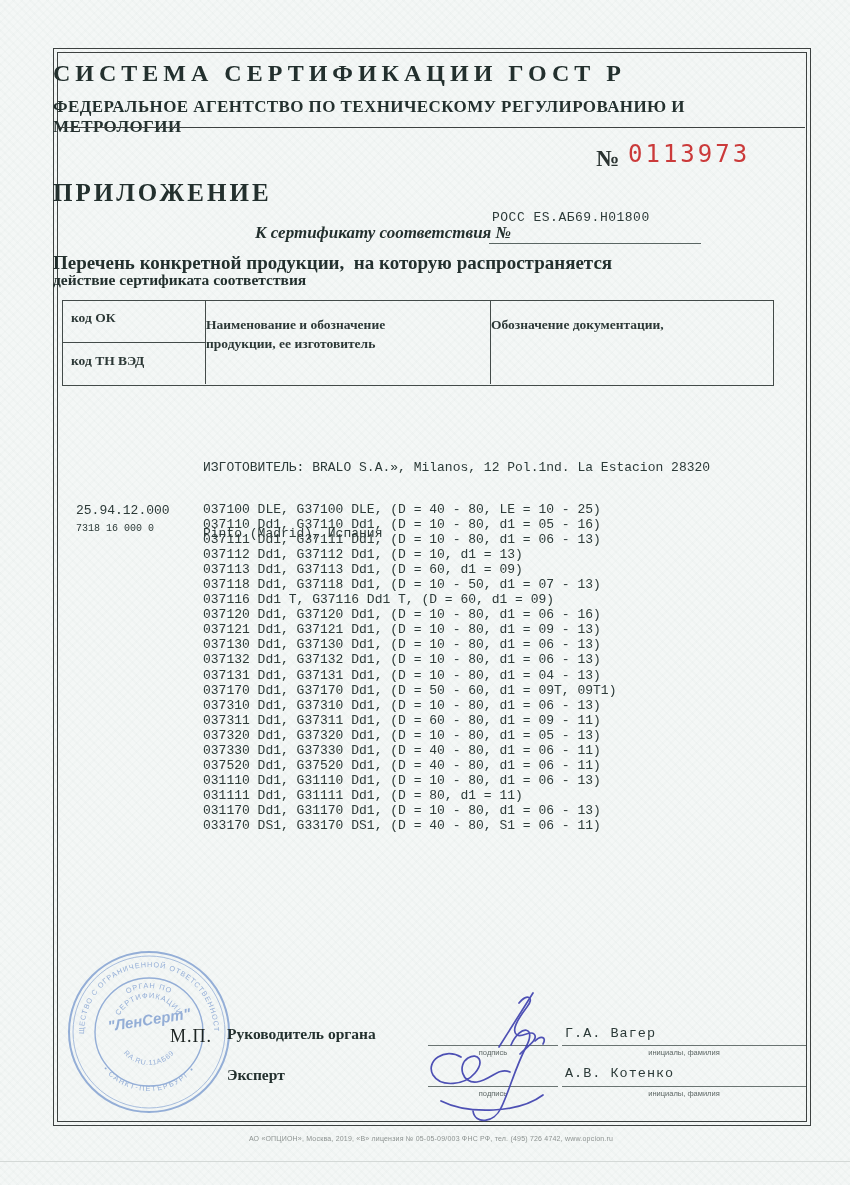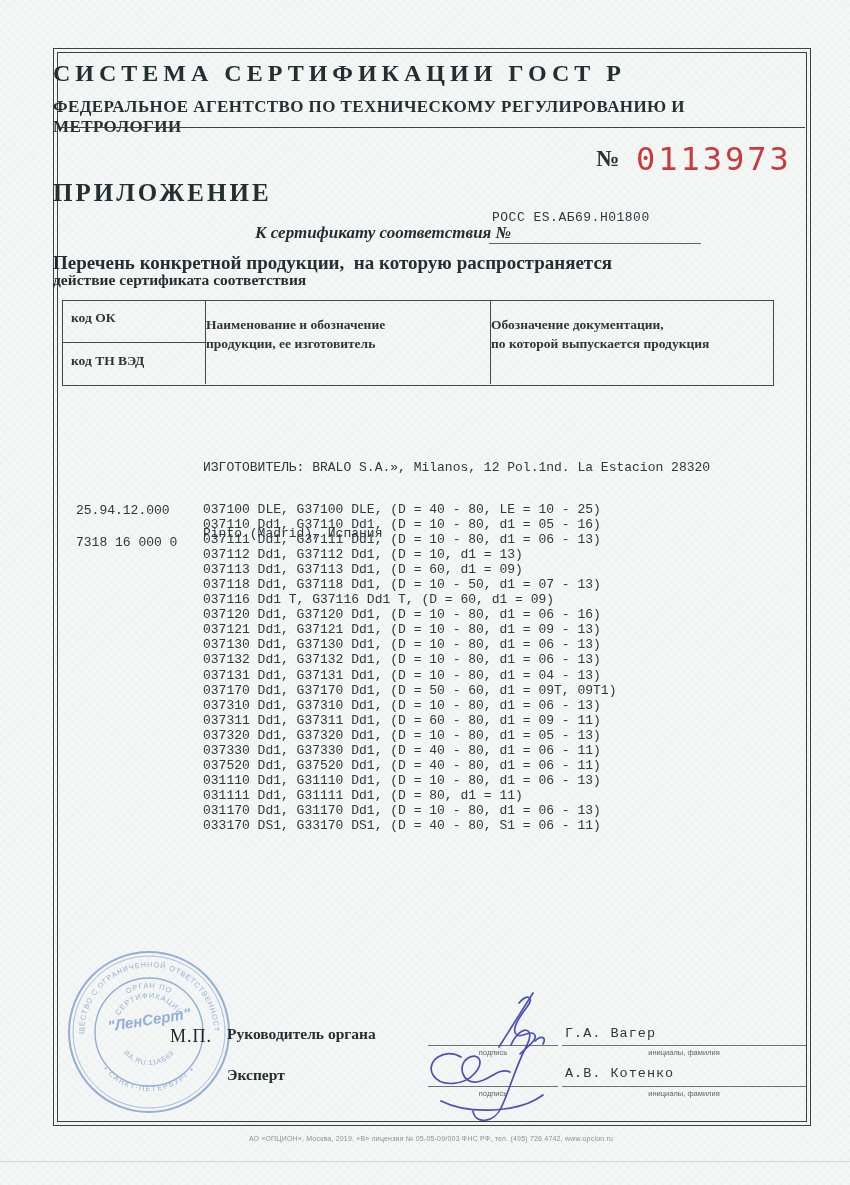--- a/index.html
+++ b/index.html
@@ -16,39 +16,39 @@
   .frame{position:absolute;left:53px;top:48px;width:756px;height:1076px;border:1.6px solid #3d4241;}
   .frame-inner{position:absolute;inset:3px;border:1px solid #3d4241;}
   .abs{position:absolute;}
   .center{}
   .serif-b{font-family:"Liberation Serif",serif;font-weight:bold;color:#23302e;}
   .mono{font-family:"Liberation Mono",monospace;color:#2c3a38;}
   .header-title{left:53px;width:756px;top:60px;font-size:24px;letter-spacing:5px;}
   .header-agency{left:53px;width:756px;top:97px;font-size:17px;letter-spacing:.4px;}
   .header-divider{left:57px;top:127px;width:748px;height:1.4px;background:#3d4241;}
   .num-prefix{left:596px;top:146px;font-size:23px;font-weight:bold;color:#2a3331;}
-  .num-red{left:628px;top:140px;font-size:32px;letter-spacing:3px;color:#cb3a3a;font-family:"DejaVu Sans Mono",monospace;margin-left:8px;}
+  .num-red{left:628px;top:140px;font-size:24px;letter-spacing:3px;color:#cb3a3a;font-family:"DejaVu Sans Mono",monospace;}
   .doc-title{left:53px;width:756px;top:179px;font-size:25px;letter-spacing:3px;}
   .cert-number{left:492px;top:210px;font-size:13px;letter-spacing:.5px;}
   .cert-label{left:255px;top:223px;font-size:17px;font-style:italic;}
   .cert-underline{left:489px;top:243px;width:212px;height:1px;background:#5a6663;}
   .subtitle1{left:53px;width:644px;top:252px;font-size:19px;white-space:pre-wrap;}
   .subtitle2{left:53px;width:643px;top:271px;font-size:15.5px;}
   .tbl-outline{left:62px;top:300px;width:710px;height:84px;border:1.3px solid #434b49;}
   .tbl-v1{left:205px;top:300px;width:1.2px;height:84px;background:#434b49;}
   .tbl-v2{left:490px;top:300px;width:1.2px;height:84px;background:#434b49;}
   .tbl-h1{left:62px;top:342px;width:143px;height:1.2px;background:#434b49;}
   .th{font-size:13.5px;font-weight:bold;color:#2c3836;font-family:"Liberation Serif",serif;}
   .th-c1a{left:71px;top:310px;}
   .th-c1b{left:71px;top:353px;}
   .th-c2{left:206px;width:284px;top:315px;line-height:19px;}
   .th-c3{left:491px;width:281px;top:315px;line-height:19px;}
   .manufacturer{left:203px;top:413px;font-size:13px;line-height:22px;white-space:pre;}
   .code-ok{left:76px;top:503px;font-size:13px;}
-  .code-tnved{left:76px;top:535px;font-size:13px;text-align:right;}
+  .code-tnved{left:76px;top:523px;font-size:10px;text-align:right;}
   .products{left:203px;top:502px;font-size:13px;line-height:15.05px;white-space:pre;}
   .stamp-svg{left:64px;top:947px;}
   .mp-label{left:170px;top:1026px;font-size:18px;color:#1d2422;font-family:"Liberation Serif",serif;letter-spacing:1px;}
   .sig-label1{left:227px;top:1025px;font-size:15.5px;}
   .sig-label2{left:227px;top:1066px;font-size:15.5px;}
   .sig-line{height:1px;background:#6a7472;}
   .l1a{left:428px;top:1045px;width:130px;}
   .l1b{left:562px;top:1045px;width:244px;}
   .l2a{left:428px;top:1086px;width:130px;}
   .l2b{left:562px;top:1086px;width:244px;}
@@ -91,21 +91,20 @@
   <div class="abs tbl-v2"></div>
   <div class="abs tbl-h1"></div>
   <div class="abs th th-c1a">код ОК</div>
   <div class="abs th th-c1b">код ТН ВЭД</div>
   <div class="abs th th-c2 center">
     <div>Наименование и обозначение</div>
     <div>продукции, ее изготовитель</div>
   </div>
   <div class="abs th th-c3 center">
     <div>Обозначение документации,</div>
-    <div>по которой выпускается продукция</div>
   </div>
 
   <div class="abs mono manufacturer">
     <div>ИЗГОТОВИТЕЛЬ: BRALO S.A.», Milanos, 12 Pol.1nd. La Estacion 28320</div>
     <div>Pinto (Madrid), Испания</div>
   </div>
   <div class="abs mono code-ok">25.94.12.000</div>
   <div class="abs mono code-tnved">7318 16 000 0</div>
   <div class="abs mono products">037100 DLE, G37100 DLE, (D = 40 - 80, LE = 10 - 25)
 037110 Dd1, G37110 Dd1, (D = 10 - 80, d1 = 05 - 16)

